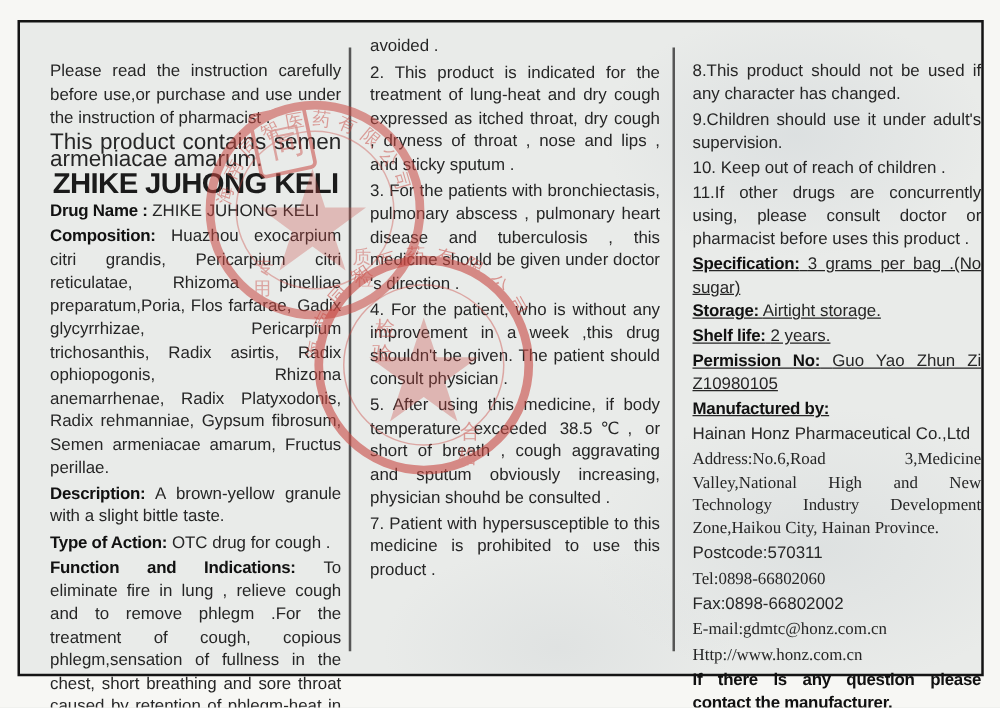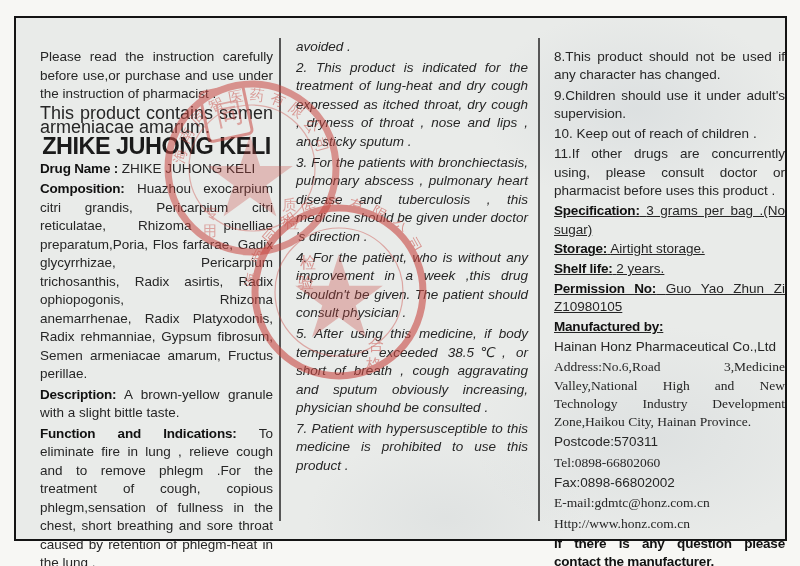--- a/index.html
+++ b/index.html
@@ -18,21 +18,21 @@
       radial-gradient(260px 160px at 640px 420px, rgba(170,180,188,.18), rgba(0,0,0,0) 70%),
       radial-gradient(200px 120px at 430px 500px, rgba(170,178,185,.15), rgba(0,0,0,0) 70%),
       #e9ebe9;
   }
   .divider{position:absolute;top:20px;bottom:18px;width:1.5px;background:#3c3c3c;opacity:.85;}
   .div1{left:263px;}
   .div2{left:522px;}
   .col{position:absolute;top:0;font-size:13.5px;line-height:18.5px;text-align:justify;color:#262626;}
   .col p{margin:0 0 2px 0;}
   .col1{left:24px;top:30px;width:233px;}
-  .col2{left:280px;top:20px;width:232px;line-height:18.6px;font-style:italic;}
+  .col2{left:280px;top:10px;width:232px;line-height:18.6px;}
   .col3{left:538px;top:30px;width:231px;line-height:18.3px;}
   .intro1{margin-bottom:1px;}
   .intro2{font-size:18px;line-height:14.8px;margin-bottom:3px;}
   .title{
     font-size:23px;font-weight:700;text-align:center;letter-spacing:-.5px;
     color:#1b1b1b;margin:2px 0 4px 0;transform:scaleX(1.02);
   }
   .b{font-weight:700;color:#111;letter-spacing:-.2px;}
   .serif{font-family:"Liberation Serif","DejaVu Serif",serif;}
   .contact{font-weight:700;color:#111;letter-spacing:-.2px;margin-top:2px;}
@@ -47,20 +47,21 @@
   <div class="divider div1"></div>
   <div class="divider div2"></div>
 
   <div class="col col1">
     <p class="intro1">Please read the instruction carefully before use,or purchase and use under the instruction of pharmacist .</p>
     <p class="intro2">This product contains semen armeniacae amarum.</p>
     <div class="title">ZHIKE JUHONG KELI</div>
     <p><span class="b">Drug Name :</span> <span>ZHIKE JUHONG KELI</span></p>
     <p><span class="b">Composition:</span> <span>Huazhou exocarpium citri grandis, Pericarpium citri reticulatae, Rhizoma pinelliae preparatum,Poria, Flos farfarae, Gadix glycyrrhizae, Pericarpium trichosanthis, Radix asirtis, Radix ophiopogonis, Rhizoma anemarrhenae, Radix Platyxodonis, Radix rehmanniae, Gypsum fibrosum, Semen armeniacae amarum, Fructus perillae.</span></p>
     <p><span class="b">Description:</span> <span>A brown-yellow granule with a slight bittle taste.</span></p>
+    <p><span class="b">Type of Action:</span> <span>OTC drug for cough .</span></p>
     <p><span class="b">Function and Indications:</span> <span>To eliminate fire in lung , relieve cough and to remove phlegm .For the treatment of cough, copious phlegm,sensation of fullness in the chest, short breathing and sore throat caused by retention of phlegm-heat in the lung .</span></p>
 
   </div>
 
   <div class="col col2">
     <p>avoided .</p>
     <p>2. This product is indicated for the treatment of lung-heat and dry cough expressed as itched throat, dry cough , dryness of throat , nose and lips , and sticky sputum .</p>
     <p>3. For the patients with bronchiectasis, pulmonary abscess , pulmonary heart disease and tuberculosis , this medicine should be given under doctor 's direction .</p>
     <p>4. For the patient, who is without any improvement in a week ,this drug shouldn't be given. The patient should consult physician .</p>
     <p>5. After using this medicine, if body temperature exceeded 38.5℃, or short of breath , cough aggravating and sputum obviously increasing, physician shouhd be consulted .</p>

